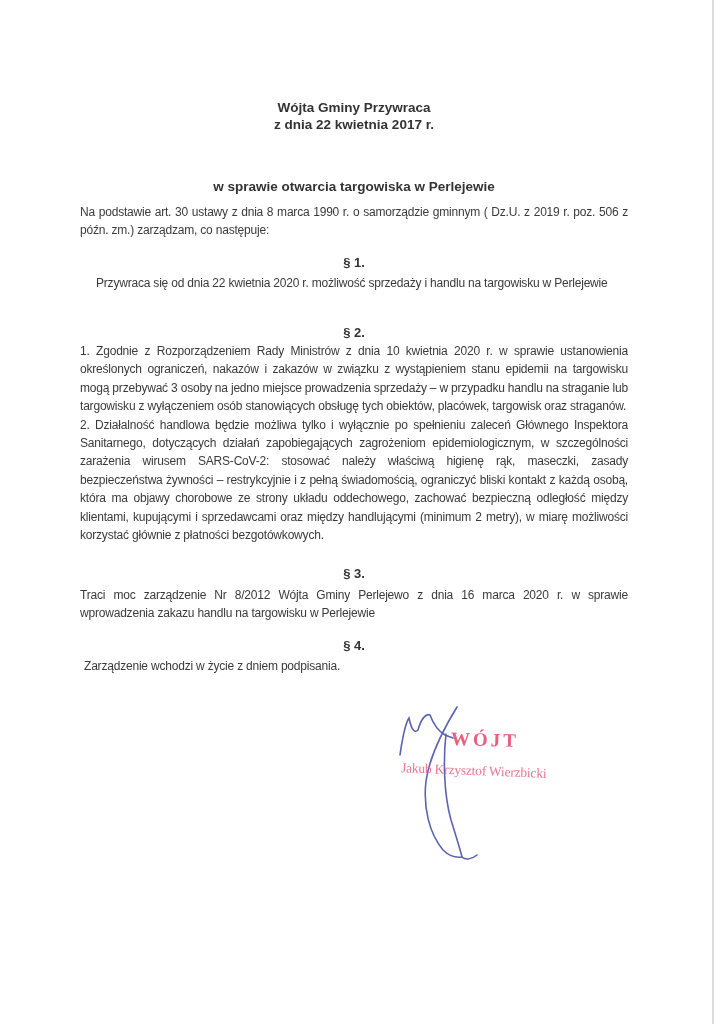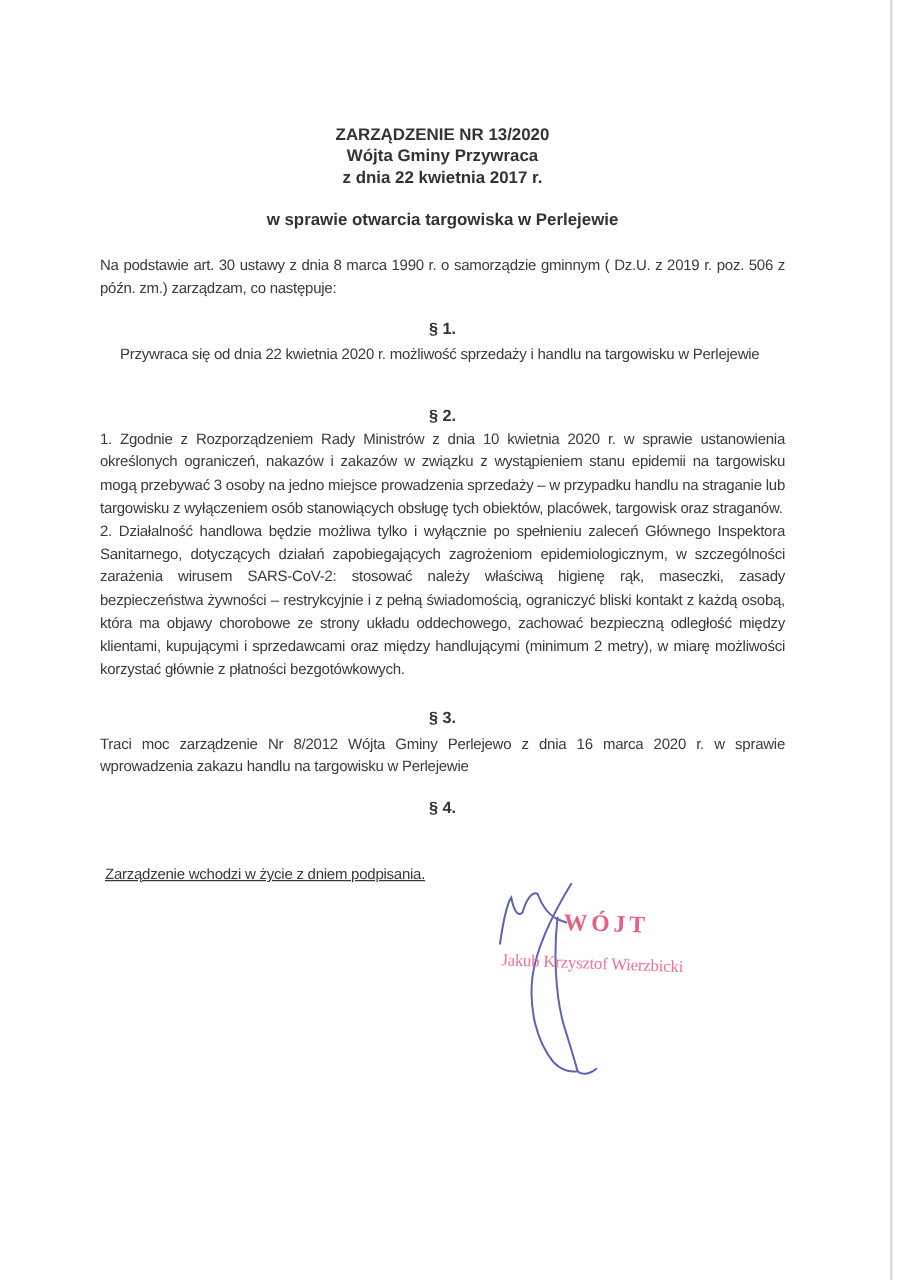--- a/index.html
+++ b/index.html
@@ -31,39 +31,39 @@
   }
   .title-block {
     top: 99px;
     text-align: center;
     font-weight: bold;
     font-size: 13.5px;
     line-height: 17px;
     color: #333333;
   }
   .subject {
-    top: 168px;
+    top: 179px;
     text-align: center;
     font-weight: bold;
     font-size: 13.5px;
     color: #333333;
   }
   .para {
     text-align: justify;
     font-size: 12px;
     letter-spacing: -0.2px;
     line-height: 18.4px;
     color: #3a3a3a;
   }
   .para p { margin: 0; }
   .intro   { top: 203px; }
   .s1-para { top: 274px; margin-left: 16px; }
   .s2-para { top: 342px; }
   .s3-para { top: 586px; }
-  .s4-para { top: 690px; padding-left: 4px; text-decoration: underline; }
+  .s4-para { top: 657px; padding-left: 4px; }
   .sec-head {
     text-align: center;
     font-weight: bold;
     font-size: 13px;
     color: #333333;
   }
   .s1-head { top: 255px; }
   .s2-head { top: 325px; }
   .s3-head { top: 566px; }
   .s4-head { top: 638px; }
@@ -99,21 +99,20 @@
   }
 </style>
 </head>
 <body>
 
 <div class="page">
 
   <div class="scan-line"></div>
 
   <div class="col title-block">
-    <div>ZARZĄDZENIE NR 13/2020</div>
     <div>Wójta Gminy Przywraca</div>
     <div>z dnia 22 kwietnia 2017 r.</div>
   </div>
 
   <div class="col subject">w sprawie otwarcia targowiska w Perlejewie</div>
 
   <div class="col para intro">Na podstawie art. 30 ustawy z dnia 8 marca 1990 r. o samorządzie gminnym ( Dz.U. z 2019 r. poz. 506 z późn. zm.) zarządzam, co następuje:</div>
 
   <div class="col sec-head s1-head">§ 1.</div>
   <div class="col para s1-para">Przywraca się od dnia 22 kwietnia 2020 r. możliwość sprzedaży i handlu na targowisku w Perlejewie</div>

